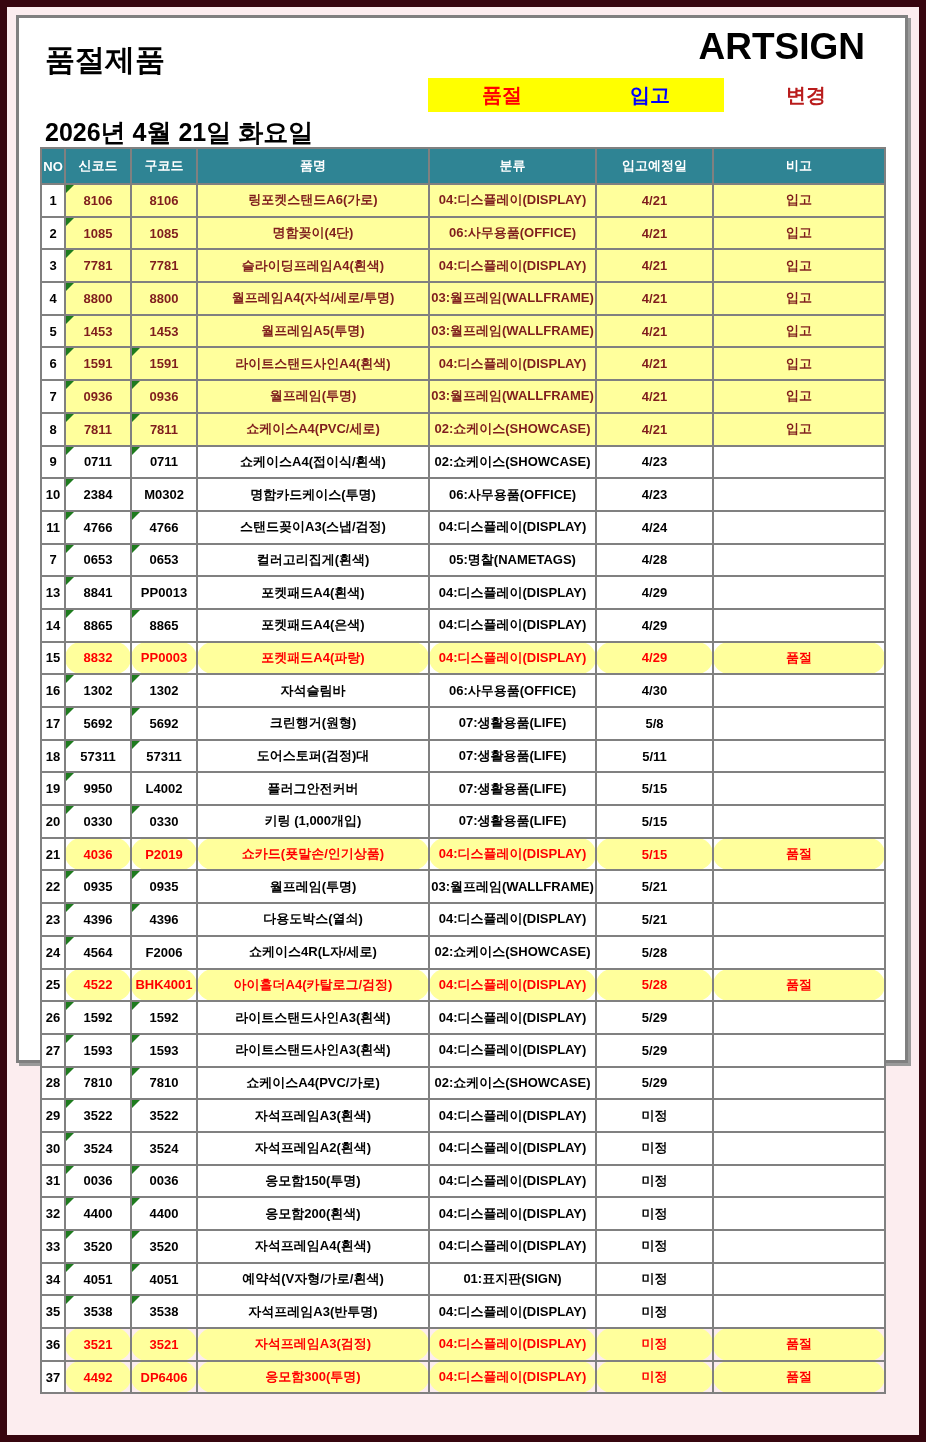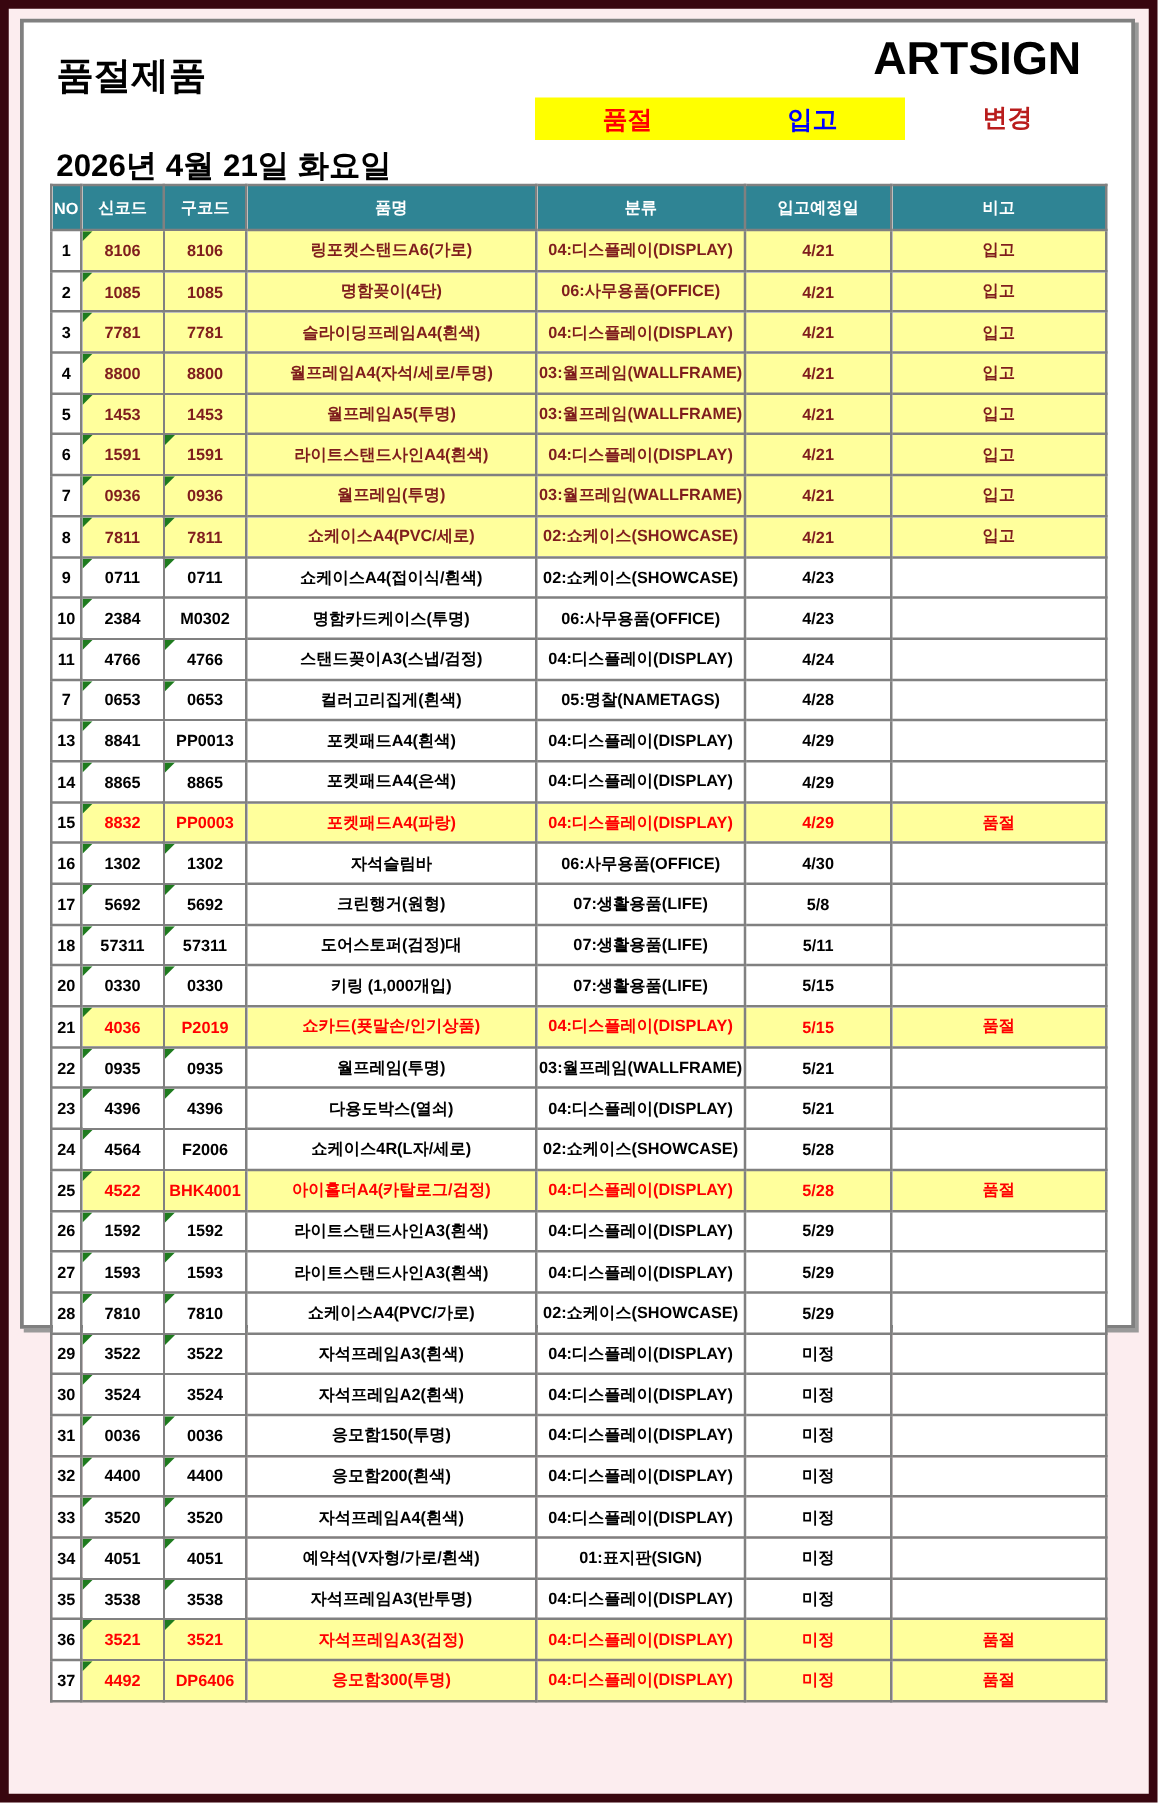--- a/index.html
+++ b/index.html
@@ -66,21 +66,21 @@
     height: 36px;
     background: #2F8494;
     color: #FFFFFF;
   }
   table.sheet td { height: 32.7px; background: #FFFFFF; color: #000; }
   td.c-no { font-size: 12px; }
   td.c-code { position: relative; }
   td.c-name { }
   td.c-cat { text-align: left; padding-left: 0; }
   tr.arrival td:not(.c-no) { background: #FFFF9C; color: #7f1d1d; }
-  tr.soldout td:not(.c-no) { background: #FFFF9C; color: #FF0000; }
+  tr.soldout td:not(.c-no) { background: #FFFF9C; color: #FF0000; border-radius: 16px; }
   .tri {
     position: absolute; left: 0; top: 0;
     width: 0; height: 0;
     border-top: 8px solid #1E7B1E;
     border-right: 8px solid transparent;
   }
 </style>
 </head>
 <body>
 
@@ -275,20 +275,29 @@
         <tr class="normal">
     <td class="c-no">18</td>
     <td class="c-code"><span class="tri"></span><span>57311</span></td>
     <td class="c-code"><span class="tri"></span><span>57311</span></td>
     <td class="c-name">도어스토퍼(검정)대</td>
     <td class="c-cat">07:생활용품(LIFE)</td>
     <td class="c-due">5/11</td>
     <td class="c-note"></td>
   </tr>
         <tr class="normal">
+    <td class="c-no">19</td>
+    <td class="c-code"><span class="tri"></span><span>9950</span></td>
+    <td class="c-code"><span>L4002</span></td>
+    <td class="c-name">플러그안전커버</td>
+    <td class="c-cat">07:생활용품(LIFE)</td>
+    <td class="c-due">5/15</td>
+    <td class="c-note"></td>
+  </tr>
+        <tr class="normal">
     <td class="c-no">20</td>
     <td class="c-code"><span class="tri"></span><span>0330</span></td>
     <td class="c-code"><span class="tri"></span><span>0330</span></td>
     <td class="c-name">키링 (1,000개입)</td>
     <td class="c-cat">07:생활용품(LIFE)</td>
     <td class="c-due">5/15</td>
     <td class="c-note"></td>
   </tr>
         <tr class="soldout">
     <td class="c-no">21</td>

